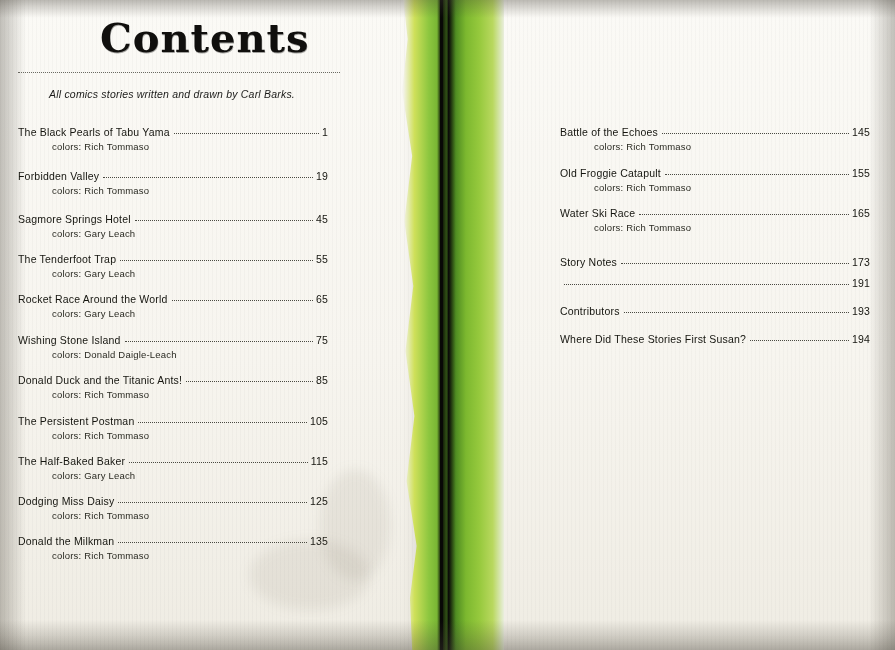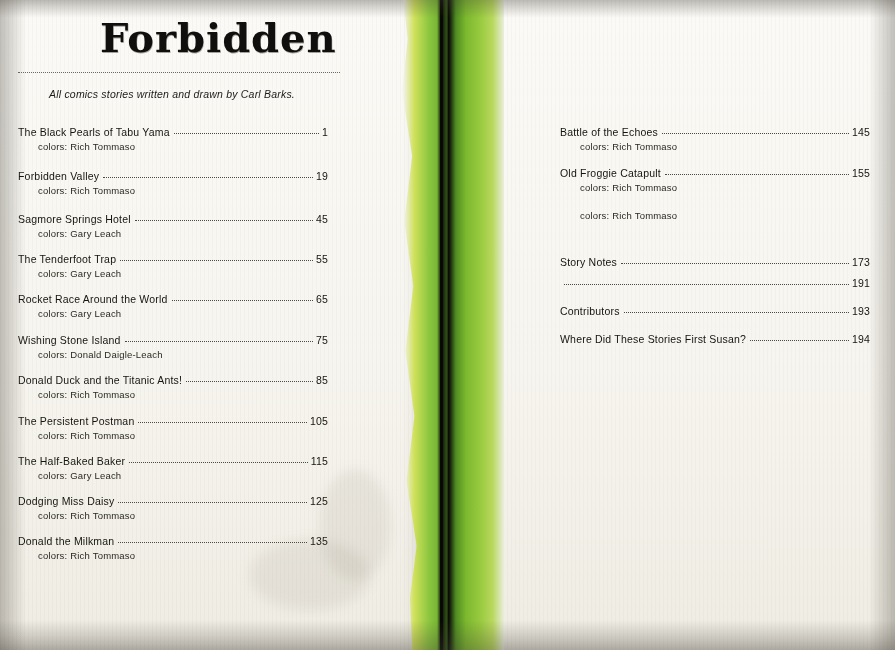--- a/index.html
+++ b/index.html
@@ -169,21 +169,21 @@
     border-bottom: 1px dotted #4a4a42;
     transform: translateY(-2px);
   }
   .page-num {
     white-space: nowrap;
     font-size: 10.5px;
     color: #15150f;
   }
   .colors {
     margin-top: 3px;
-    margin-left: 20px;
+    margin-left: 34px;
     font-size: 9.5px;
     color: #2a2a22;
     letter-spacing: 0.2px;
   }
 
   
   #right-col {
     position: absolute;
     left: 505px;
     top: 0;
@@ -210,21 +210,21 @@
 <div id="page">
 
   <div class="paper" id="paper-left"></div>
   <div class="paper" id="paper-right"></div>
 
   <div id="gutter"></div>
   <div id="spine"></div>
   <div id="spine-line"></div>
 
   <div id="left-col">
-    <div id="contents-title">Forbidden</div>
+    <div id="contents-title">Contents</div>
     <div id="title-rule"></div>
     <div id="credit-line">All comics stories written and drawn by Carl Barks.</div>
 
     <div class="entry" style="top:126px">
       <div class="entry-line">
         <span class="entry-title">The Black Pearls of Tabu Yama</span>
         <span class="dots"></span>
         <span class="page-num">1</span>
       </div>
       <div class="colors">colors: Rich Tommaso</div>
@@ -335,20 +335,25 @@
     <div class="entry-r" style="top:167px">
       <div class="entry-line">
         <span class="entry-title">Old Froggie Catapult</span>
         <span class="dots"></span>
         <span class="page-num">155</span>
       </div>
       <div class="colors">colors: Rich Tommaso</div>
     </div>
 
     <div class="entry-r" style="top:207px">
+      <div class="entry-line">
+        <span class="entry-title">Water Ski Race</span>
+        <span class="dots"></span>
+        <span class="page-num">165</span>
+      </div>
       <div class="colors">colors: Rich Tommaso</div>
     </div>
 
     <div class="entry-r" style="top:256px">
       <div class="entry-line">
         <span class="entry-title">Story Notes</span>
         <span class="dots"></span>
         <span class="page-num">173</span>
       </div>
     </div>

